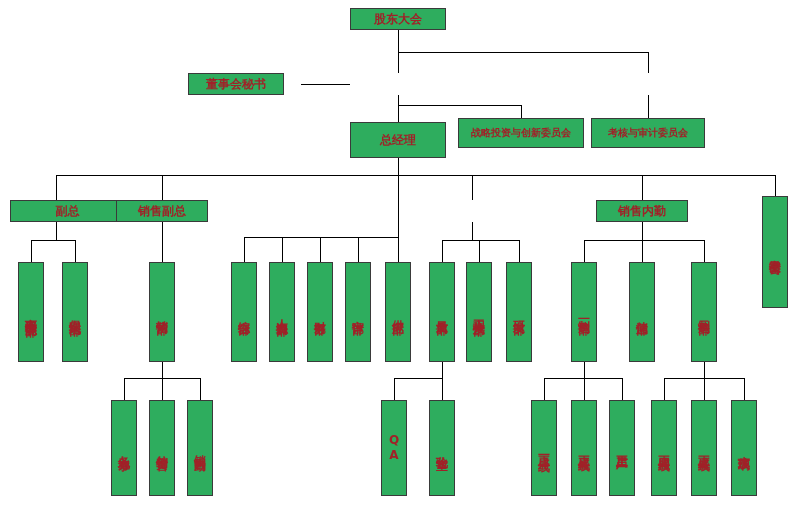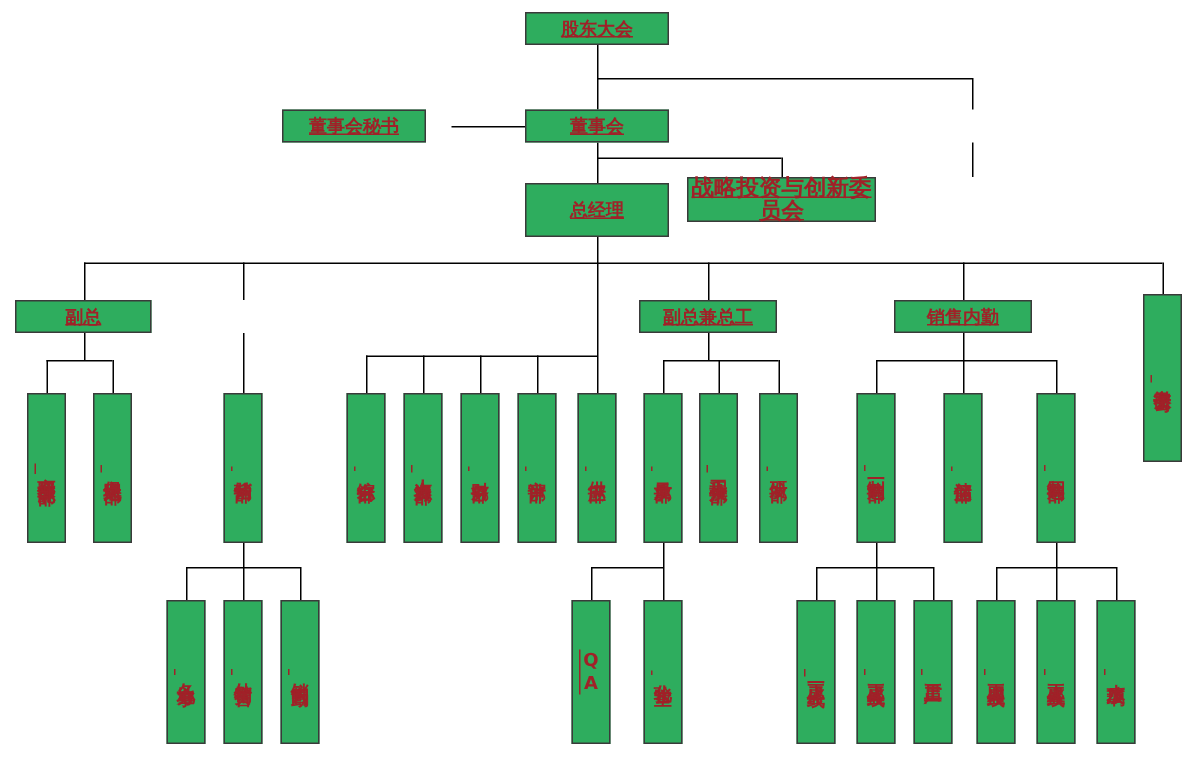--- a/index.html
+++ b/index.html
@@ -4,23 +4,23 @@
 <style>
   html,body { margin:0; padding:0; background:#ffffff; }
   #canvas {
     position:relative; width:800px; height:507px; background:#ffffff;
     font-family:"DejaVu Sans","Liberation Sans",sans-serif; overflow:hidden;
   }
   .box {
     position:absolute; background:#2ead5e; border:1px solid #3a3a3a;
     color:#a02128; font-weight:bold; font-size:12px;
     display:flex; align-items:center; justify-content:center;
-    box-sizing:border-box; text-align:center; line-height:1;text-decoration:underline;
+    box-sizing:border-box; text-align:center; line-height:1;
   }
-  .wide { font-size:15px; }
+  .wide { font-size:10px; }
   .vbox {
     writing-mode:vertical-lr; text-orientation:upright;
     letter-spacing:1px;
   }
   .hl { position:absolute; height:1px; background:#000; }
   .vl { position:absolute; width:1px; background:#000; }
 </style>
 </head>
 <body>
 
@@ -77,27 +77,27 @@
   <i class="vl" style="left:622px;top:378px;height:22px"></i>
   <i class="vl" style="left:704px;top:362px;height:16px"></i>
   <i class="hl" style="left:664px;top:378px;width:80px"></i>
   <i class="vl" style="left:664px;top:378px;height:22px"></i>
   <i class="vl" style="left:704px;top:378px;height:22px"></i>
   <i class="vl" style="left:744px;top:378px;height:22px"></i>
 
   <div class="box" style="left:350px;top:8px;width:96px;height:22px">股东大会</div>
 
   <div class="box" style="left:188px;top:73px;width:96px;height:22px">董事会秘书</div>
-  <div class="box" style="left:350px;top:73px;width:96px;height:22px">董事会</div>
 
   <div class="box" style="left:350px;top:122px;width:96px;height:36px">总经理</div>
   <div class="box wide" style="left:458px;top:118px;width:126px;height:30px">战略投资与创新委员会</div>
+  <div class="box wide" style="left:591px;top:118px;width:114px;height:30px">考核与审计委员会</div>
 
-  <div class="box" style="left:10px;top:200px;width:91px;height:22px">副总</div>
-  <div class="box" style="left:426px;top:200px;width:92px;height:22px">副总兼总工</div>
+  <div class="box" style="left:10px;top:200px;width:115px;height:22px">副总</div>
+  <div class="box" style="left:116px;top:200px;width:92px;height:22px">销售副总</div>
   <div class="box" style="left:596px;top:200px;width:92px;height:22px">销售内勤</div>
   <div class="box vbox" style="left:762px;top:196px;width:26px;height:112px">安徽子公司</div>
 
   <div class="box vbox" style="left:18px;top:262px;width:26px;height:100px">安全环保能源部</div>
   <div class="box vbox" style="left:62px;top:262px;width:26px;height:100px">安保法纪部</div>
   <div class="box vbox" style="left:149px;top:262px;width:26px;height:100px">营销部</div>
   <div class="box vbox" style="left:231px;top:262px;width:26px;height:100px">综合部</div>
   <div class="box vbox" style="left:269px;top:262px;width:26px;height:100px">人力资源部</div>
   <div class="box vbox" style="left:307px;top:262px;width:26px;height:100px">财务部</div>
   <div class="box vbox" style="left:345px;top:262px;width:26px;height:100px">审计部</div>

